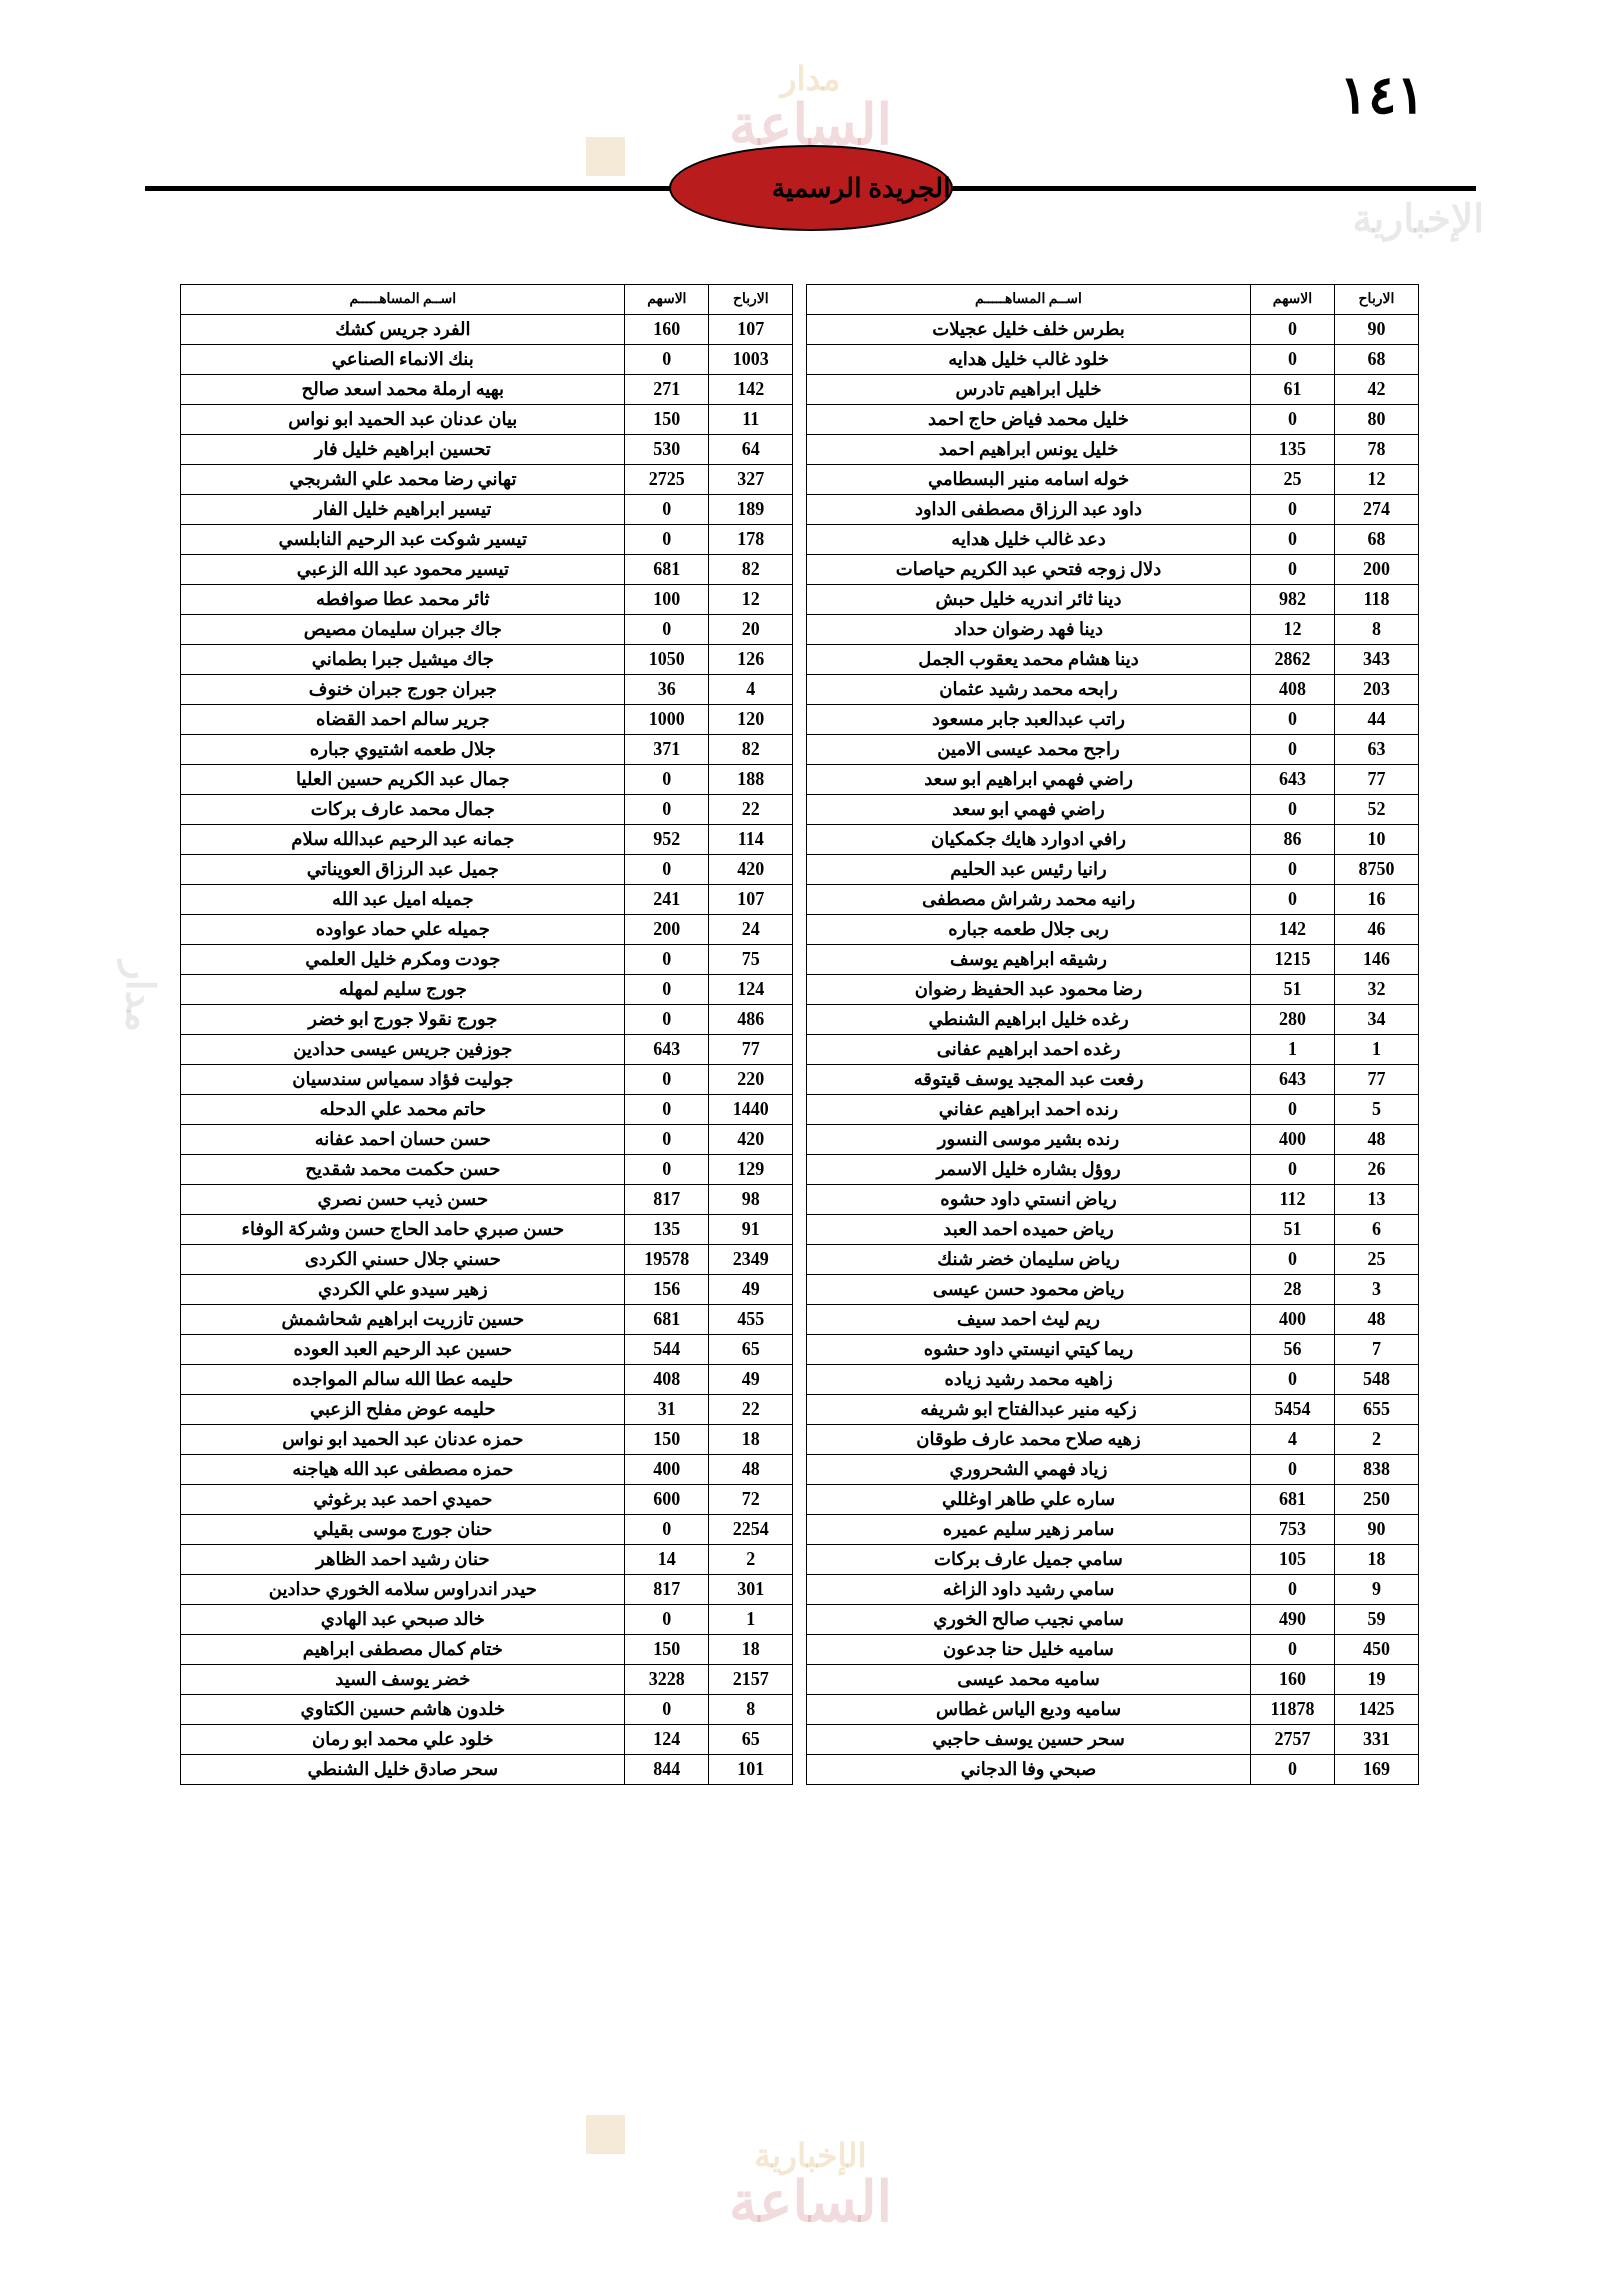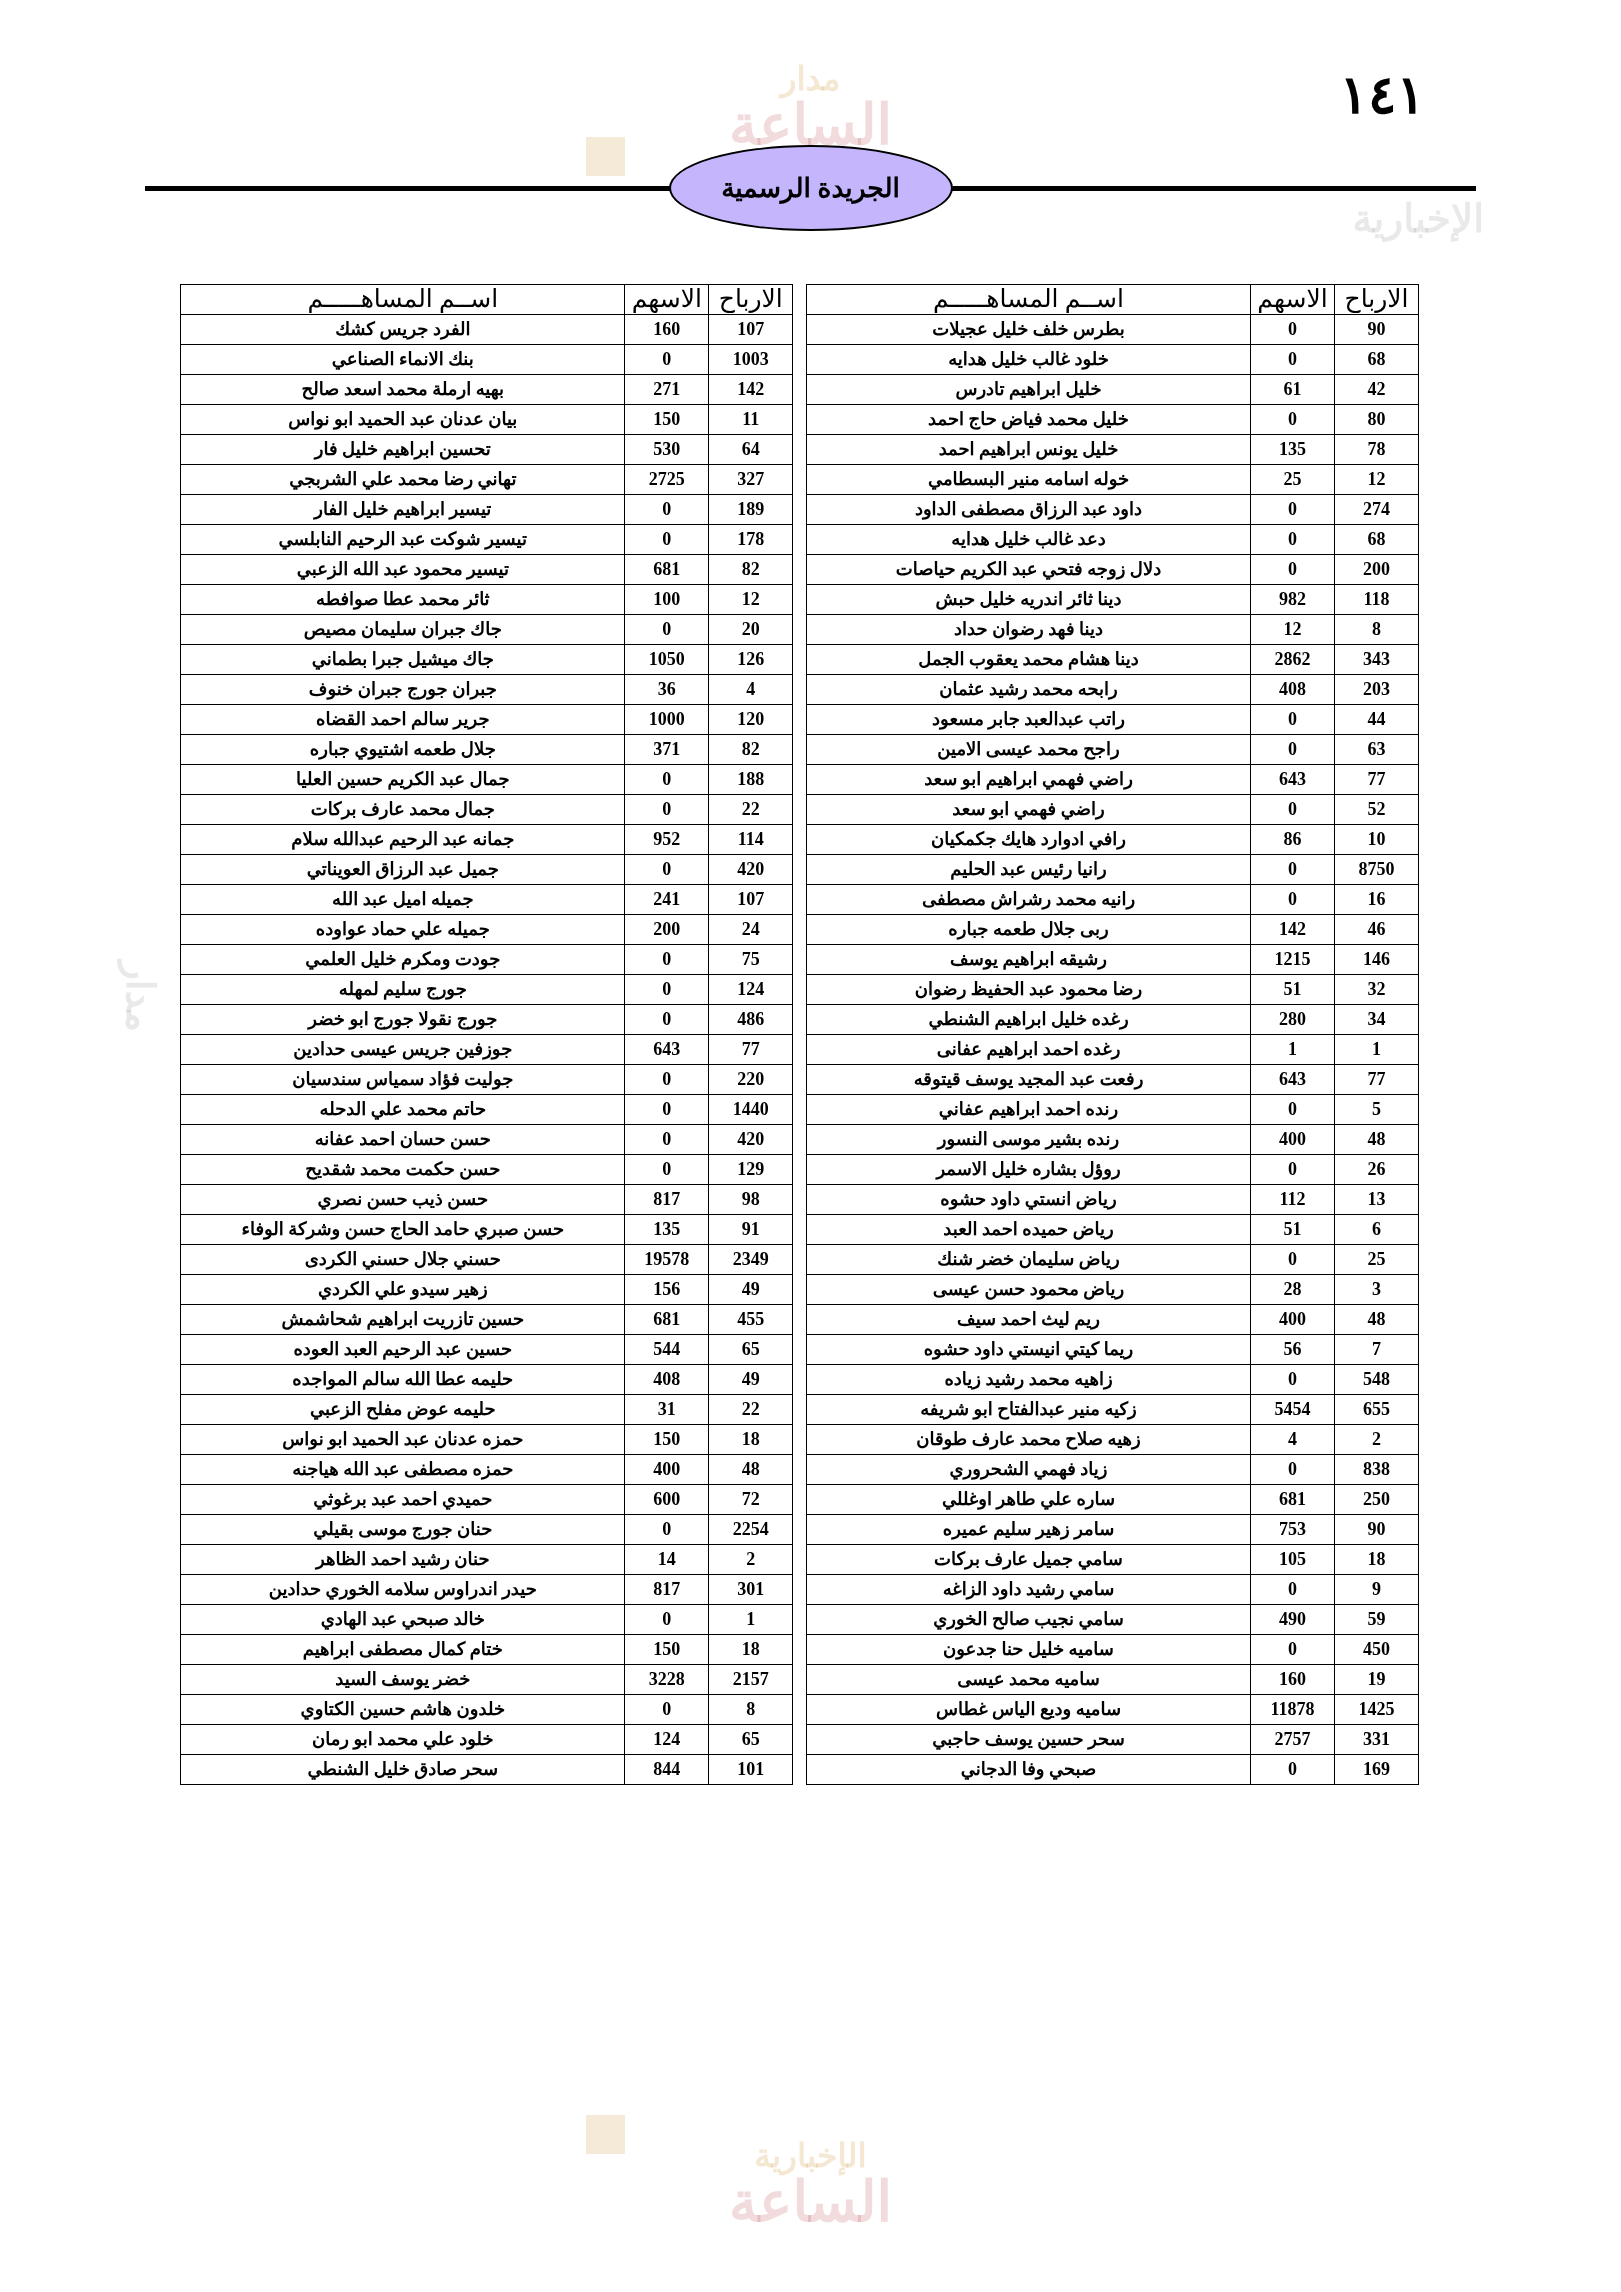--- a/index.html
+++ b/index.html
@@ -104,24 +104,24 @@
   }
   .gazette-oval {
     position: absolute;
     left: 50%;
     transform: translateX(-50%);
     top: 145px;
     width: 280px;
     height: 82px;
     border: 2.9px solid #000;
     border-radius: 50% / 50%;
-    background: #c4b5fd;
+    background: #b91c1c;
     display: flex;
     align-items: center;
-    justify-content: center;
+    justify-content: flex-start;
     z-index: 3;
   }
   .gazette-oval span {
     font-size: 26.5px;
     font-weight: bold;
   }
 
   
   .table-wrap {
     position: absolute;
@@ -140,22 +140,22 @@
   table.sh th, table.sh td {
     border: 1.3px solid #000;
     height: 29px;
     padding: 0 3.9px;
     font-size: 18px;
     line-height: 1.05;
     white-space: nowrap;
     overflow: hidden;
   }
   table.sh th {
-    font-weight: normal;
-    font-size: 25px;
+    font-weight: bold;
+    font-size: 14px;
     text-align: center;
     letter-spacing: 0.5px;
   }
   col.c-prof  { width: 84px; }
   col.c-share { width: 84px; }
   col.c-name  { width: 444px; }
   .num { text-align: center; font-family: "Liberation Serif", serif; font-weight: bold; font-size: 18.6px; }
   .name { text-align: center; font-weight: bold; }
   .gap { width: 13.7px; border: none !important; background: #fff; height: 29px; }
   thead .gap { border: none !important; }

